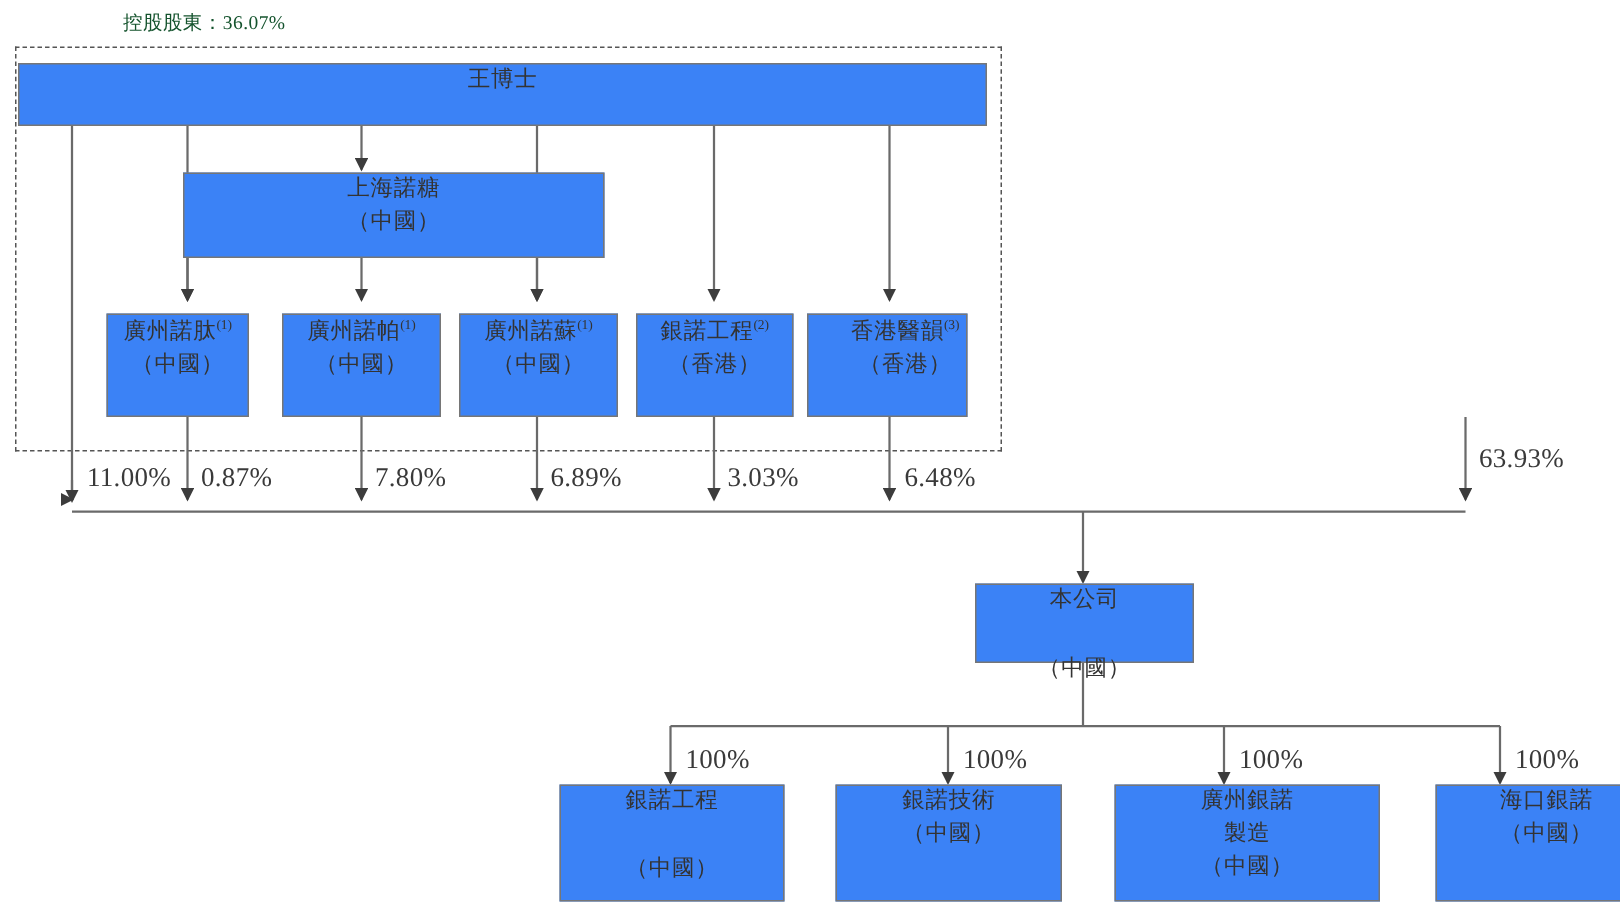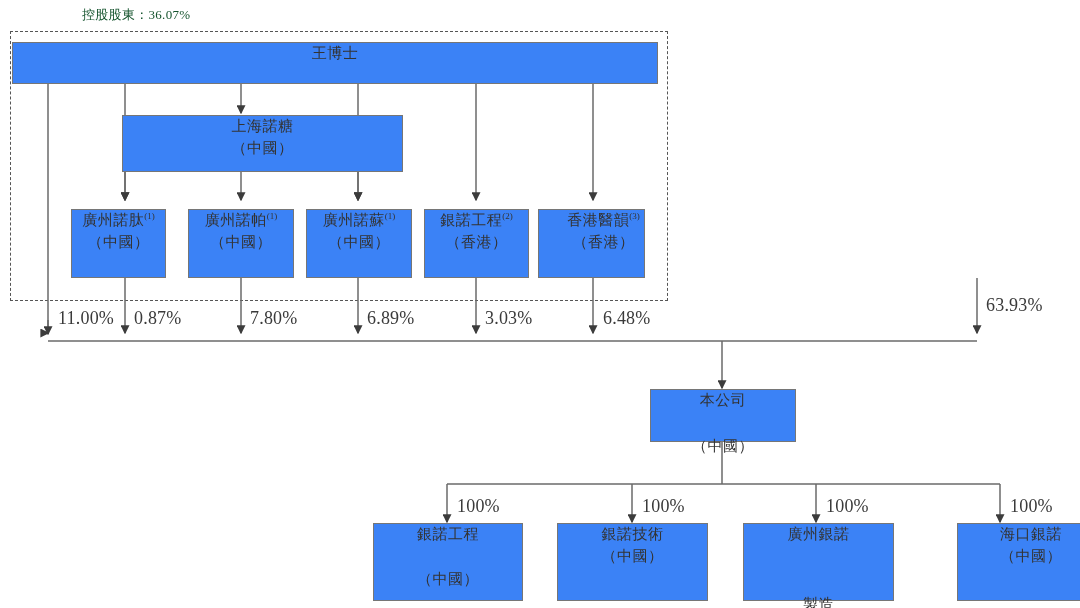--- a/index.html
+++ b/index.html
@@ -162,21 +162,21 @@
   <div class="node" style="left:373px; top:523px; width:150px; height:78px;gap:23px;">
     <span class="ln">銀諾工程</span>
     <span class="ln">（中國）</span>
   </div>
 
   <div class="node" style="left:557px; top:523px; width:151px; height:78px;">
     <span class="ln">銀諾技術</span>
     <span class="ln">（中國）</span>
   </div>
 
-  <div class="node" style="left:743px; top:523px; width:151px; height:78px;gap:48px;">
+  <div class="node" style="left:743px; top:523px; width:177px; height:78px;">
     <span class="ln">廣州銀諾</span>
     <span class="ln">製造</span>
     <span class="ln">（中國）</span>
   </div>
 
   <div class="node" style="left:957px; top:523px; width:148px; height:78px;">
     <span class="ln">海口銀諾</span>
     <span class="ln">（中國）</span>
   </div>
 

